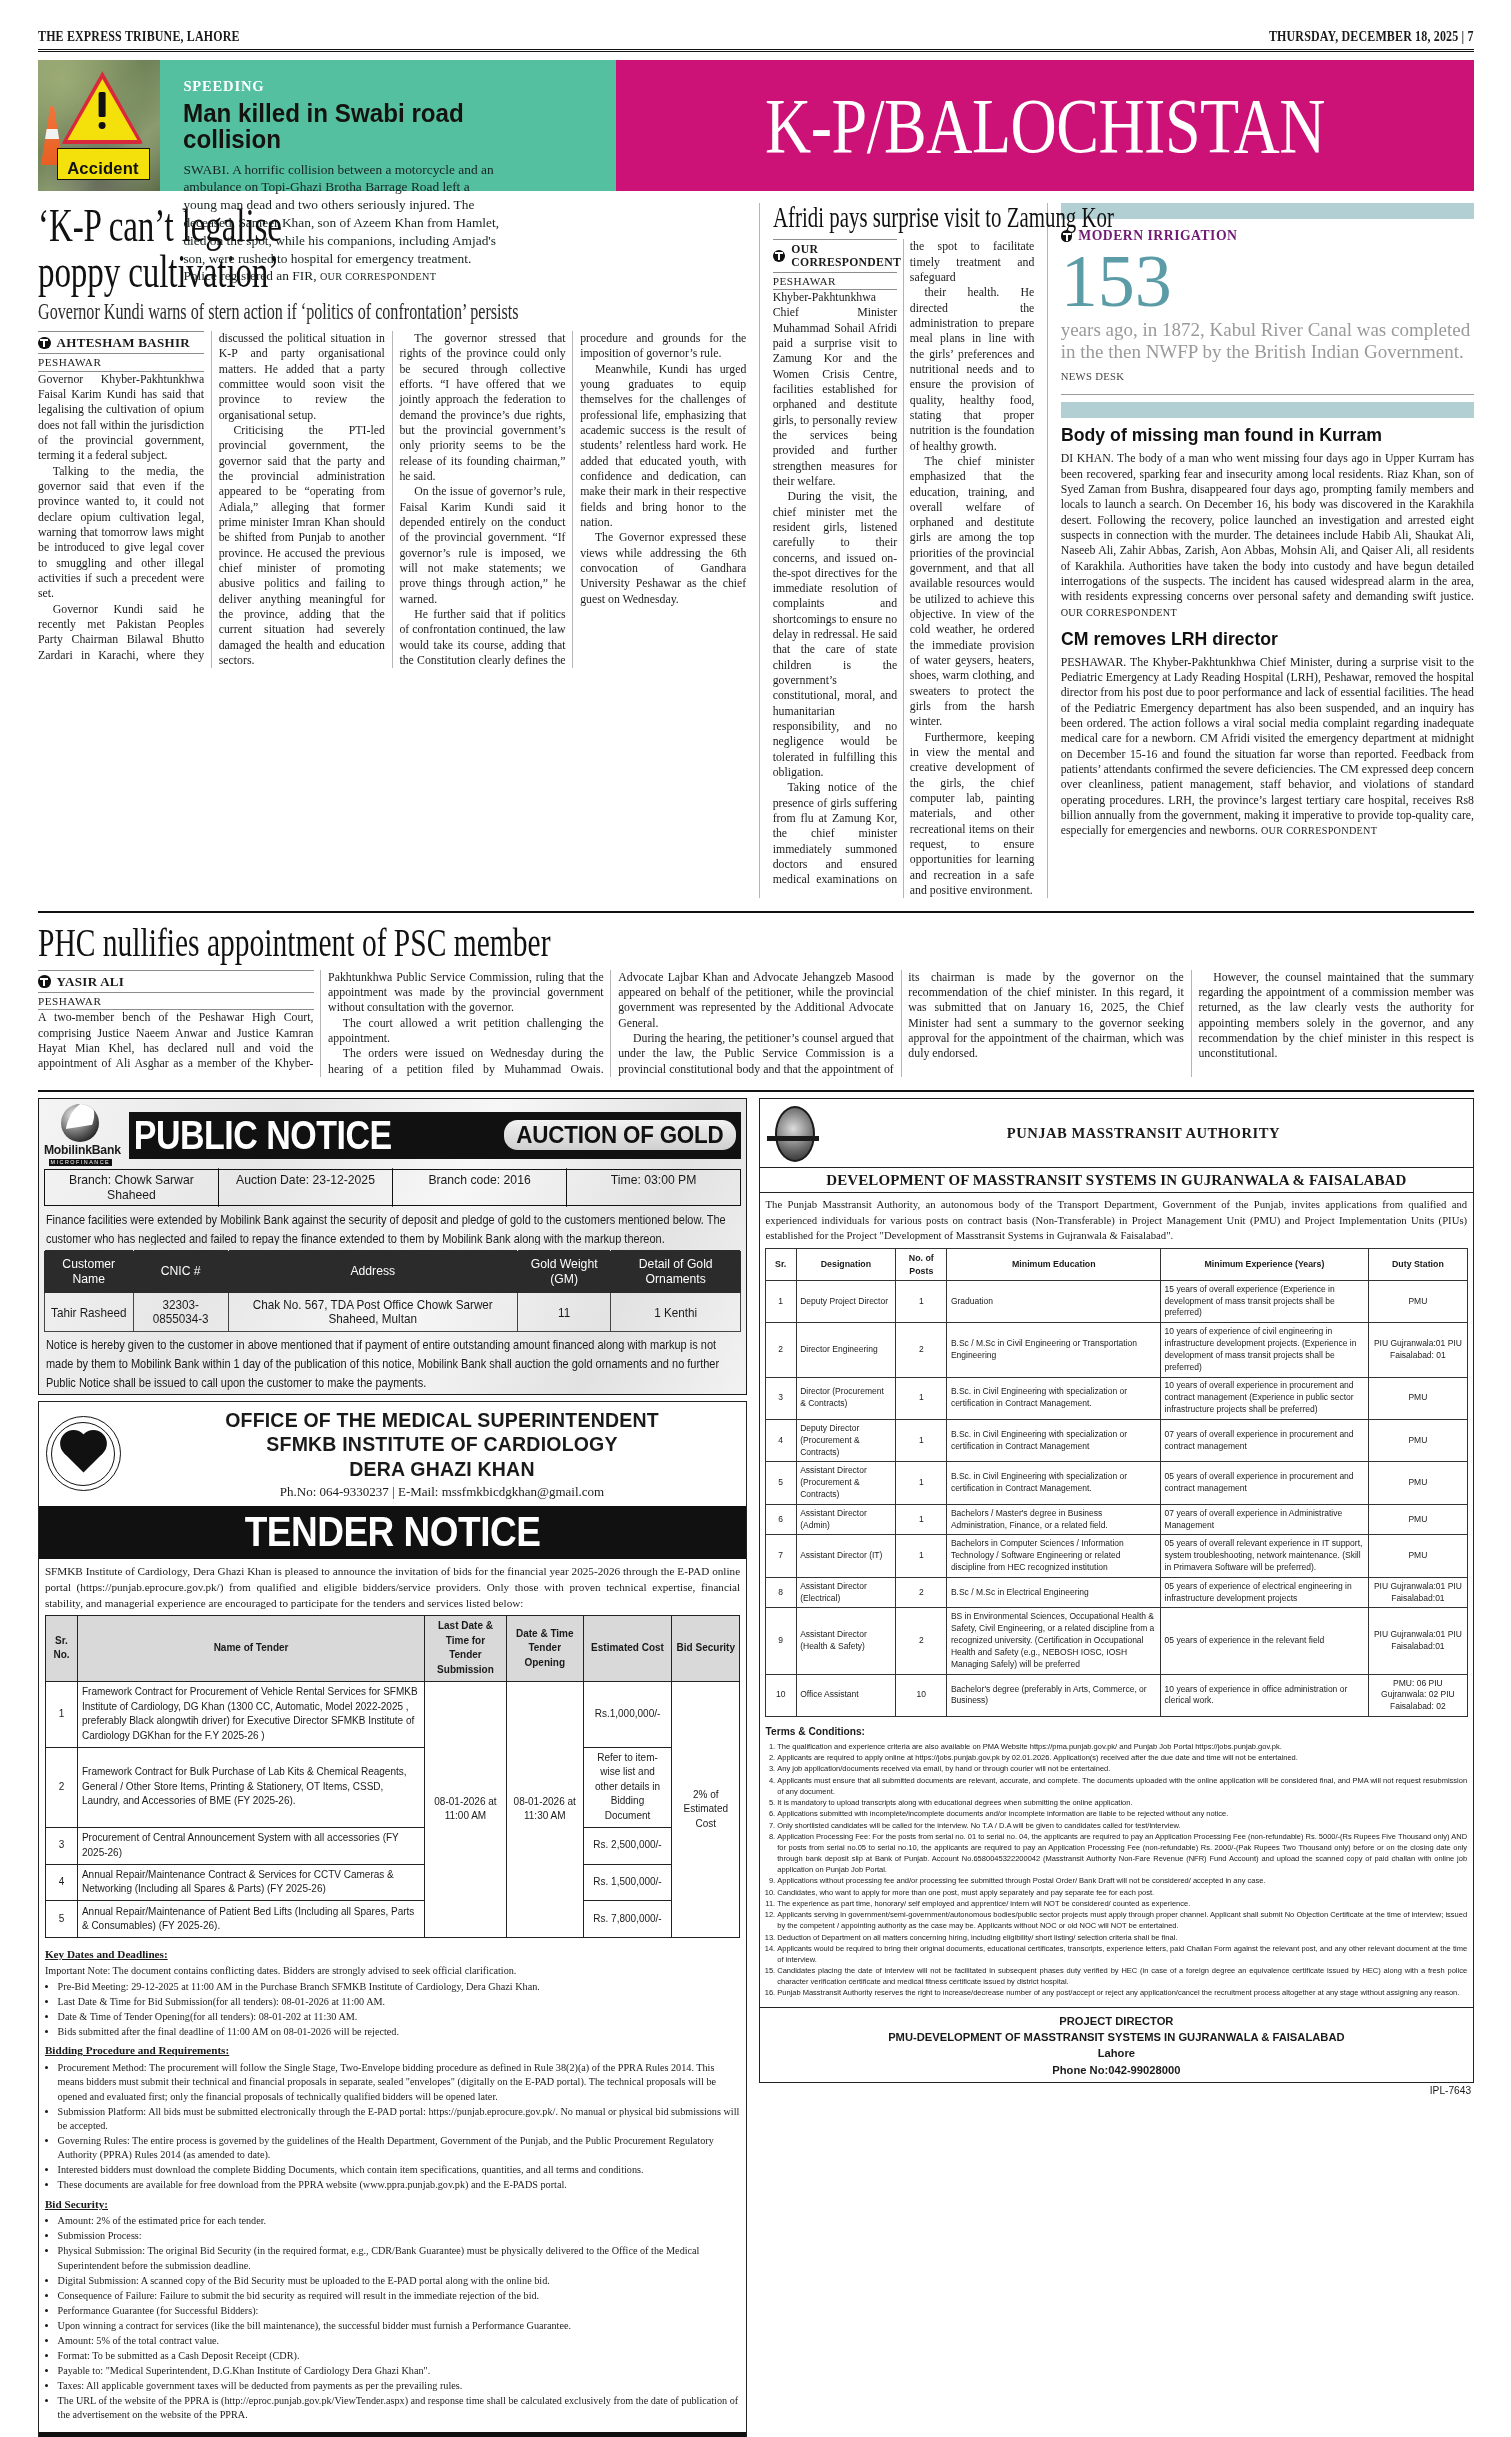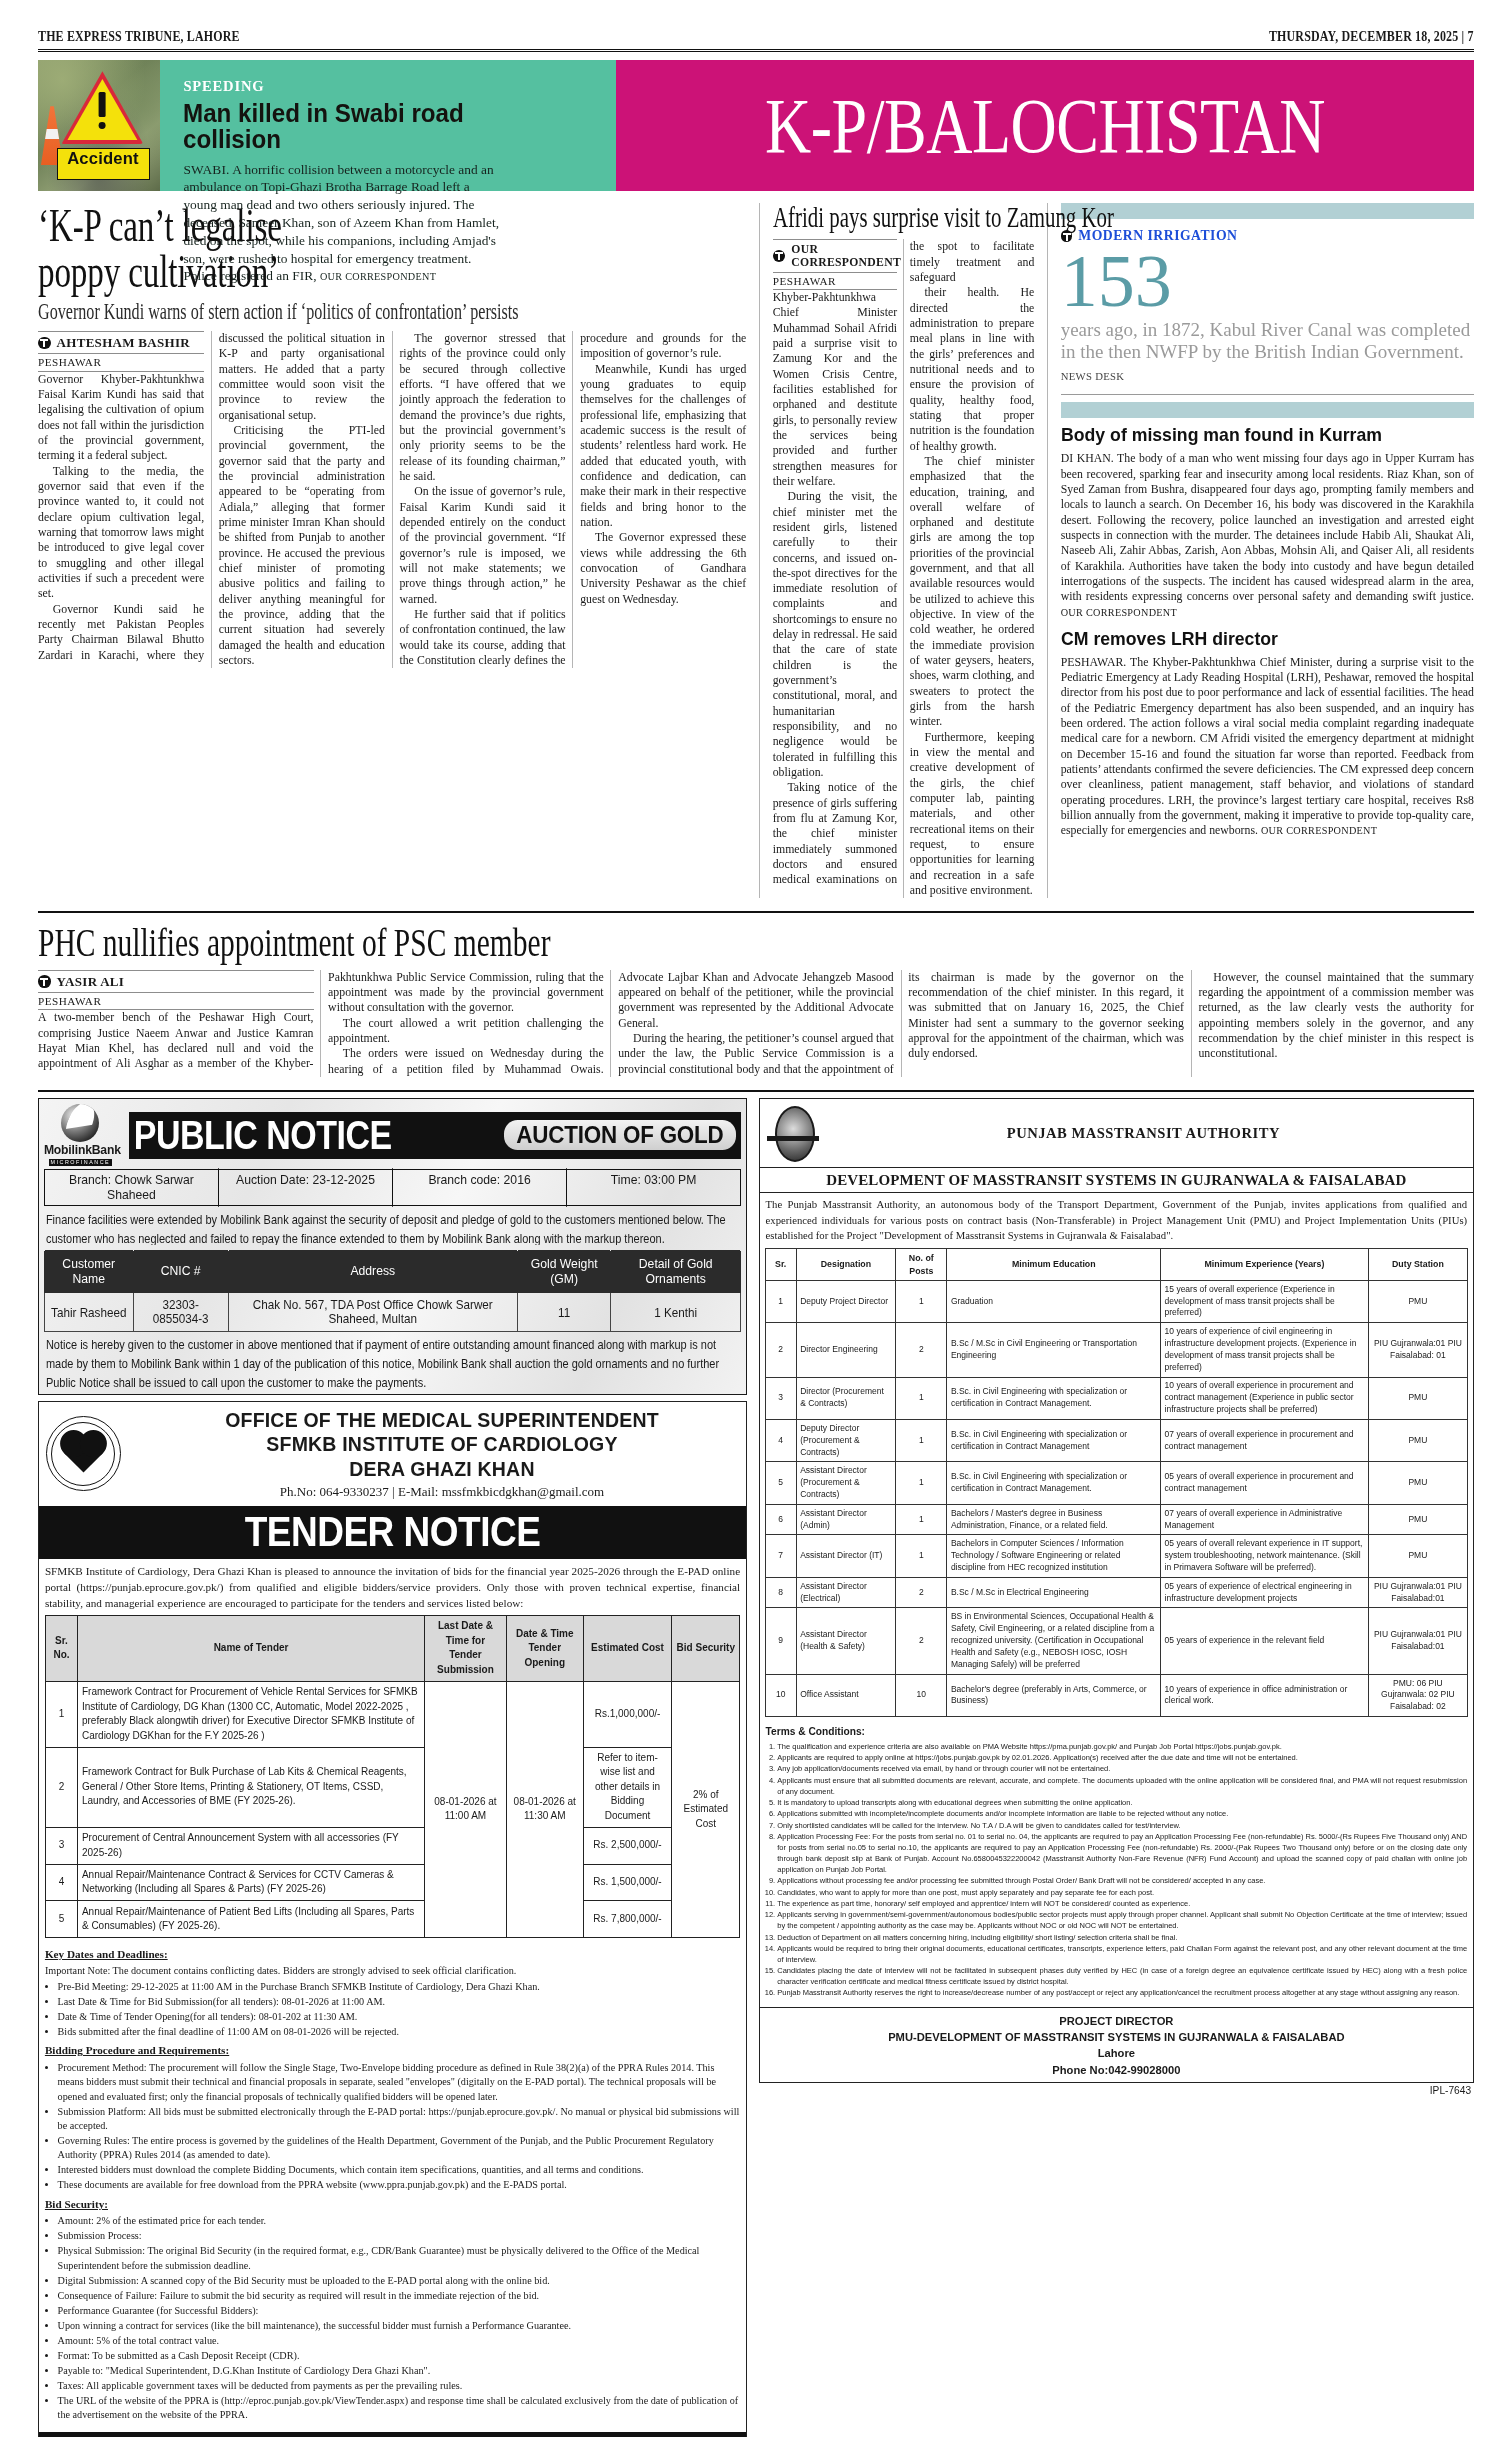--- a/index.html
+++ b/index.html
@@ -20,21 +20,21 @@
       radial-gradient(ellipse at 20% 15%,rgba(160,175,120,.9),transparent 60%),
       radial-gradient(ellipse at 80% 30%,rgba(120,140,95,.8),transparent 55%),
       radial-gradient(ellipse at 50% 85%,rgba(90,95,85,.85),transparent 60%);}
   .tb-cone{position:absolute;left:2.9px;bottom:26px;width:22.4px;height:59px;background:linear-gradient(180deg,#f2743a,#e85f22);clip-path:polygon(42% 0,58% 0,100% 100%,0 100%);}
   .tb-cone .band{position:absolute;left:0;right:0;top:22.4px;height:10.7px;background:#f2f2f2;}
   .tb-tri{position:absolute;left:23.4px;bottom:47px;width:82px;height:73px;}
   .tb-tri .outer{position:absolute;inset:0;background:#d9283a;clip-path:polygon(50% 0,100% 100%,0 100%);border-radius:2.9px;}
   .tb-tri .inner{position:absolute;left:5.9px;right:5.9px;top:7.8px;bottom:3.9px;background:#f4e10b;clip-path:polygon(50% 0,100% 100%,0 100%);}
   .tb-tri .bang{position:absolute;left:50%;top:20.5px;transform:translateX(-50%);width:6.8px;height:25px;background:#111;border-radius:1.5px;}
   .tb-tri .dot{position:absolute;left:50%;top:51px;transform:translateX(-50%);width:6.8px;height:6.8px;background:#111;border-radius:50%;}
-  .tb-sign{position:absolute;left:18.5px;bottom:11.7px;width:91px;height:30px;background:#f4e10b;border:1.5px solid #111;display:flex;align-items:flex-start;justify-content:center;}
+  .tb-sign{position:absolute;left:18.5px;bottom:11.7px;width:91px;height:30px;background:#f4e10b;border:1.5px solid #111;display:flex;align-items:flex-end;justify-content:center;}
   .tb-sign span{font-family:"Liberation Sans",sans-serif;font-weight:700;font-size:16.6px;color:#111;letter-spacing:0.2px;}
   .tb-txt{padding:17.6px 19.5px 0 23.4px;flex:1;}
   .tb-kicker{font-family:"Liberation Serif",serif;font-size:14.6px;letter-spacing:0.8px;color:#fff;font-weight:600;margin-bottom:4.9px;}
   .tb-head{font-family:"Liberation Sans",sans-serif;font-weight:700;font-size:26px;line-height:1.02;color:#14130f;transform:scaleX(.93);transform-origin:left center;margin-bottom:7.8px;}
   .tb-body{font-size:13.4px;line-height:1.33;color:#16231e;max-width:322px;}
   .tb-body .dl{font-variant:small-caps;letter-spacing:0.2px;}
   .tb-pink{flex:1;background:#cc1277;display:flex;align-items:center;justify-content:center;}
   .tb-pink .ttl{font-family:"Liberation Serif",serif;font-size:64px;color:#fff;letter-spacing:-0.5px;transform:scaleY(1.22);font-weight:400;}
   .rule-thin{border-top:0.5px solid #9a9a9a;}
   .hl{font-family:"Liberation Serif",serif;font-weight:400;color:#111;transform:scaleX(.72);transform-origin:left top;white-space:nowrap;}
@@ -58,21 +58,21 @@
   .subhead{font-size:22.4px;line-height:1.05;color:#2b2b2b;margin-top:4.9px;}
   .cols4{column-count:4;column-gap:14.6px;column-rule:0.5px solid #b5b5b5;margin-top:7.8px;}
   .pq{border-top:2.4px solid #111;border-bottom:2.4px solid #111;padding:7.8px 0 8.8px;margin:9.8px 0 8.8px;}
   .pq p{margin:0;font-size:16px;line-height:1.16;color:#8f8f8f;transform:scaleX(.92);transform-origin:left top;}
   .pq .sm{font-size:13.7px;}
 
   
   .mi-band{height:16.6px;background:#b2d0d4;}
   .mi-label{display:flex;align-items:center;gap:5.9px;margin:8.8px 0 2.9px;}
   .mi-label .t-bullet{width:11.7px;height:11.7px;flex:0 0 11.7px;}
-  .mi-label span{font-family:"Liberation Serif",serif;font-weight:700;font-size:13.7px;letter-spacing:0.5px;color:#1d4ed8;}
+  .mi-label span{font-family:"Liberation Serif",serif;font-weight:700;font-size:13.7px;letter-spacing:0.5px;color:#701a75;}
   .mi-num{font-family:"Liberation Serif",serif;font-size:74px;line-height:.92;color:#5b9ca6;font-weight:400;margin:2px 0 3.9px;}
   .mi-txt{font-size:19px;line-height:1.16;color:#9a9a9a;}
   .mi-txt .credit{font-size:10.7px;color:#444;}
   .sec-head{font-family:"Liberation Sans",sans-serif;font-weight:700;font-size:19px;line-height:1.06;color:#111;transform:scaleX(.93);transform-origin:left center;margin:6.8px 0 5.9px;}
   .rc p{font-size:11.8px;line-height:1.30;text-align:justify;margin:0;}
 
   
   .phc{margin-top:12.7px;border-top:2.4px solid #111;padding-top:8.8px;}
   .phc .h2{font-size:41px;line-height:1.0;}
   .phc-cols{column-count:5;column-gap:14.6px;column-rule:0.5px solid #b5b5b5;margin-top:6.8px;}

